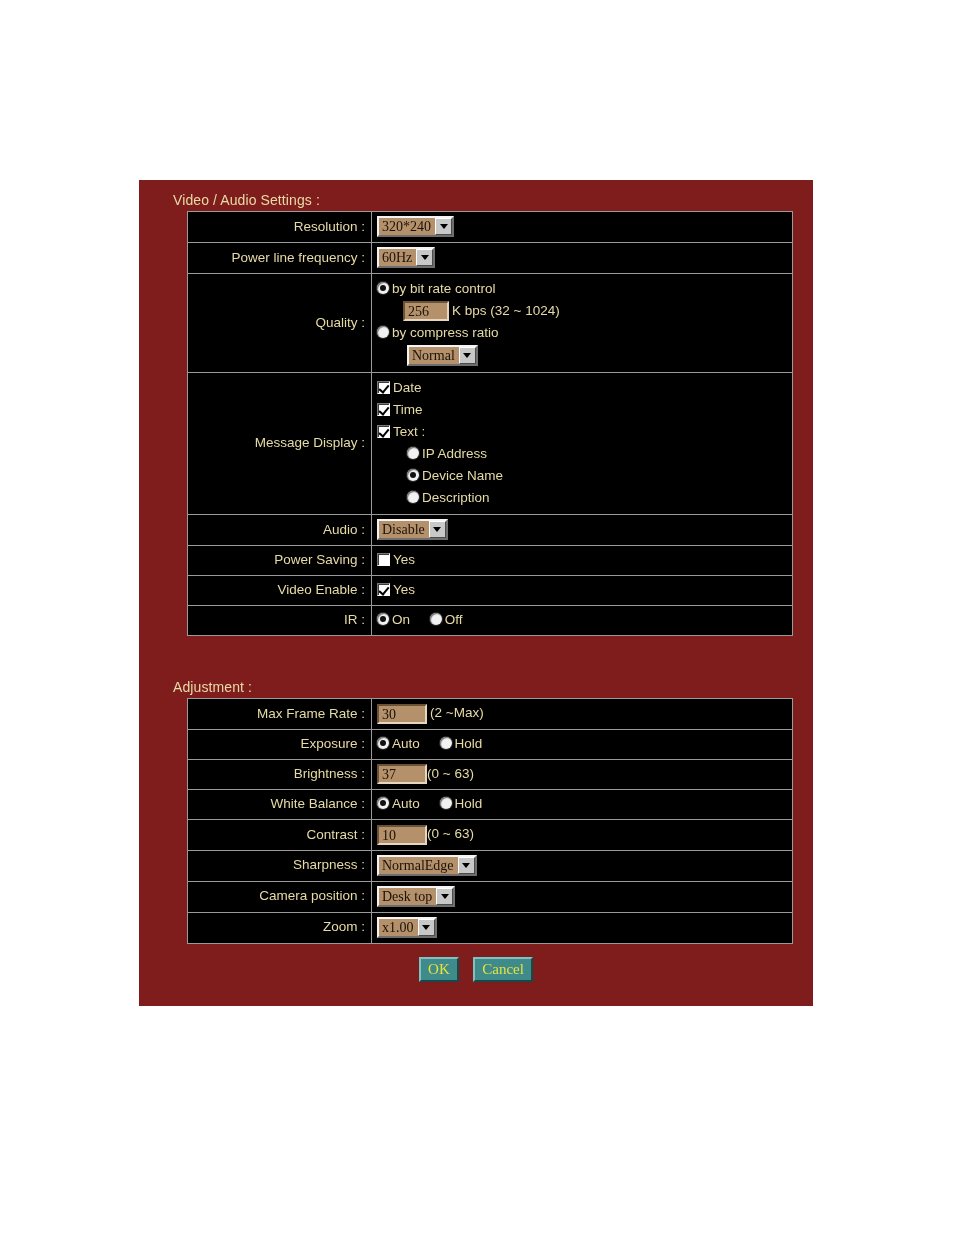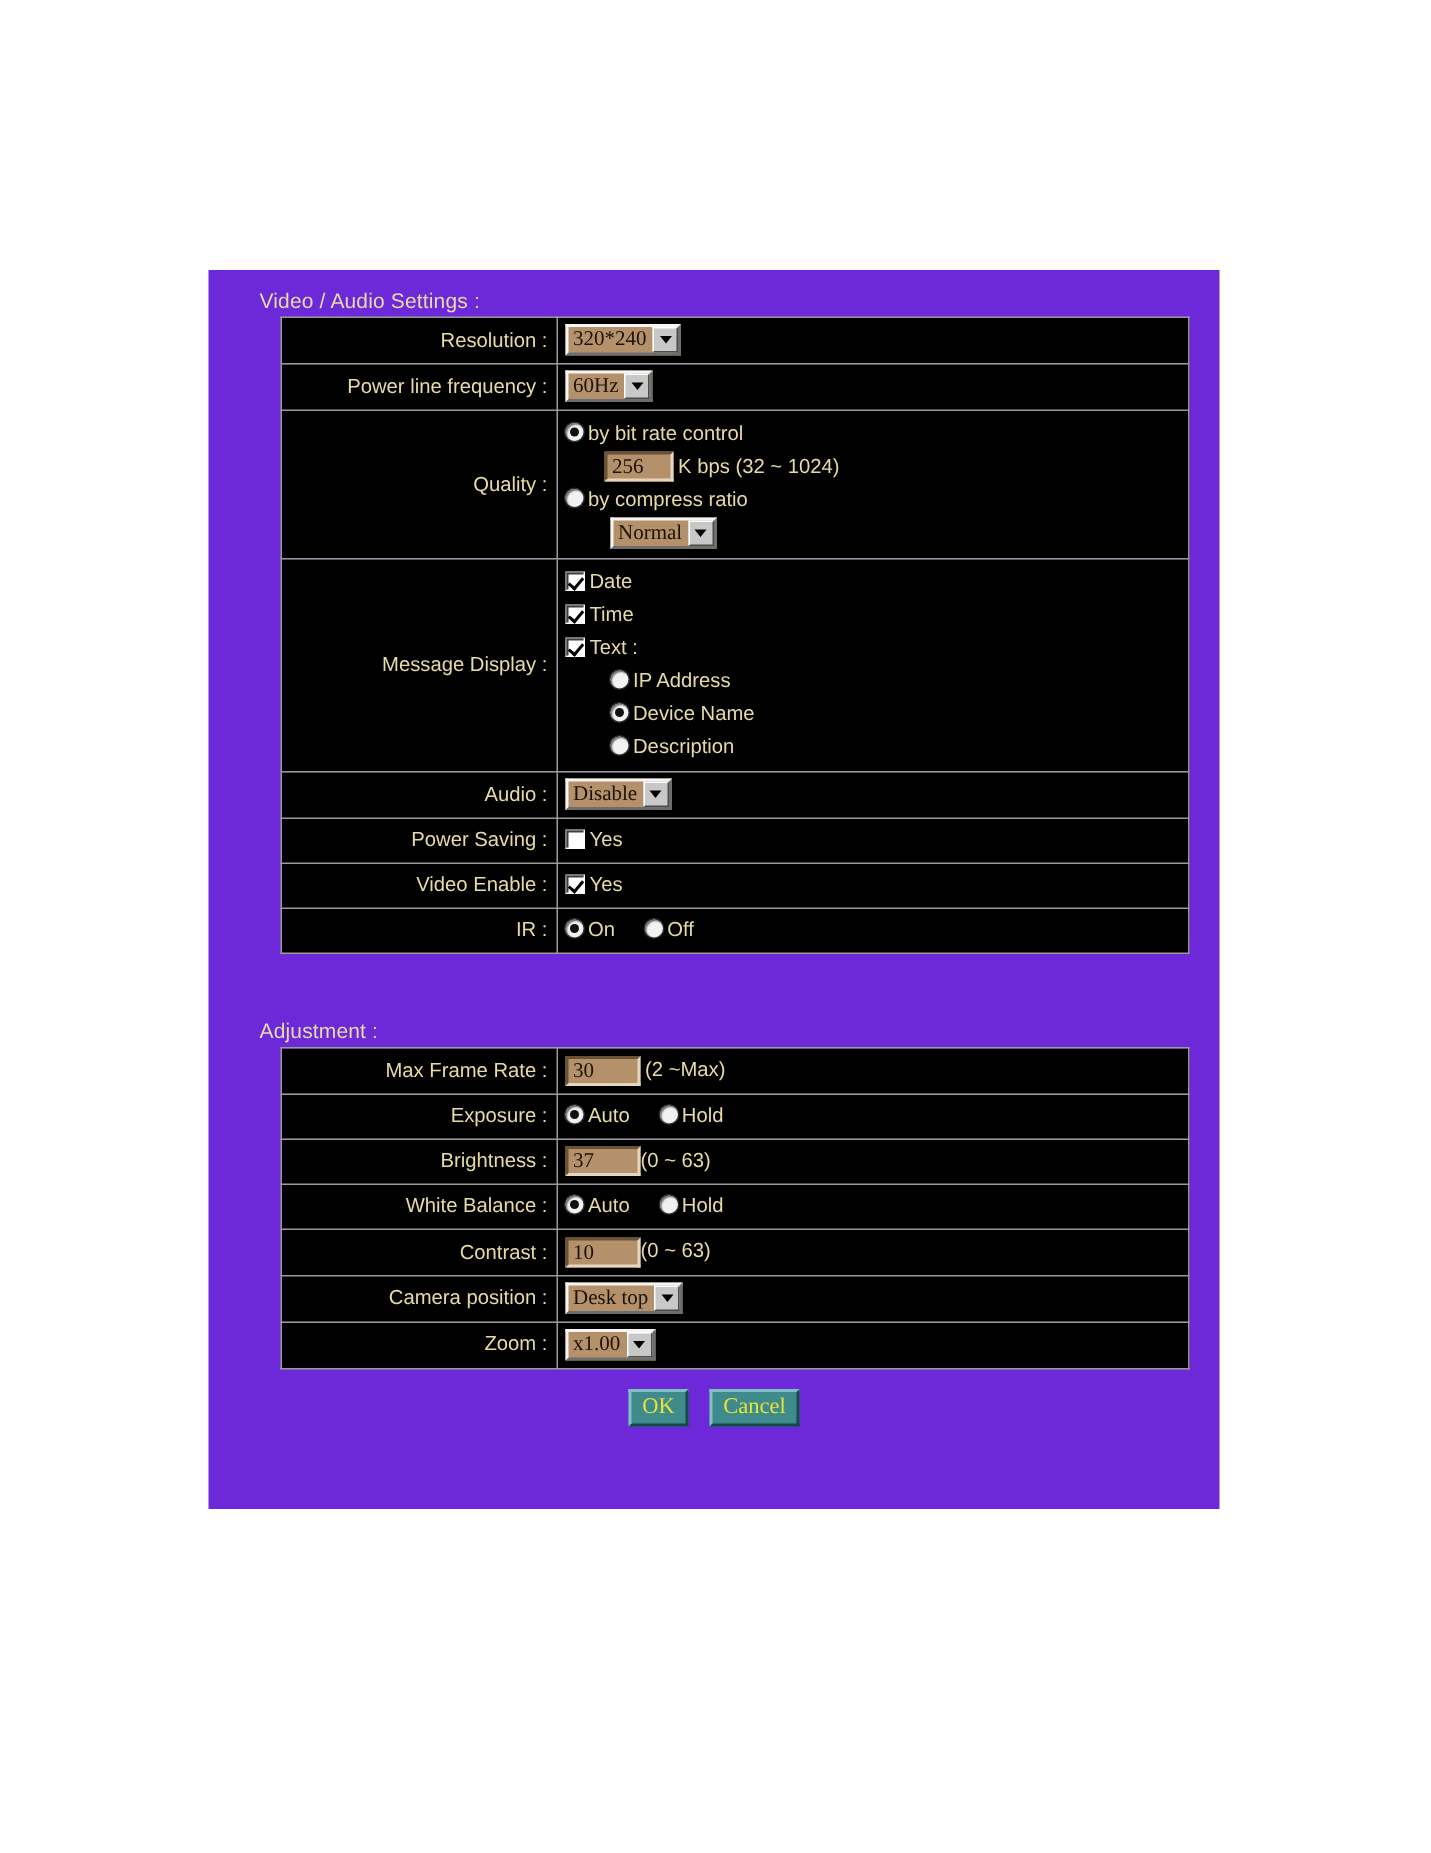--- a/index.html
+++ b/index.html
@@ -8,21 +8,21 @@
     width: 954px; height: 1235px;
     background: #ffffff;
     font-family: "Liberation Sans", sans-serif;
   }
   #root { position: relative; width: 954px; height: 1235px; overflow: hidden; }
 
   .panel {
     position: absolute;
     left: 139px; top: 180px;
     width: 674px; height: 826px;
-    background: #6d28d9;
+    background: #7f1d1d;
   }
 
   .section-title {
     color: #e6dba6;
     font-size: 14px;
     line-height: 16px;
     margin: 0 0 3px 34px;
     letter-spacing: .1px;
     white-space: nowrap;
   }
@@ -351,20 +351,31 @@
           </td>
         </tr>
 
         <tr>
           <td class="lbl">Contrast :</td>
           <td class="val">
             <span class="inp w-med">10</span><span>(0 ~ 63)</span>
           </td>
         </tr>
 
+        <tr>
+          <td class="lbl">Sharpness :</td>
+          <td class="val">
+            <span class="sel">
+              <span class="txt">NormalEdge</span>
+              <span class="arrow">
+                  <i></i>
+                </span>
+            </span>
+          </td>
+        </tr>
 
         <tr>
           <td class="lbl">Camera position :</td>
           <td class="val">
             <span class="sel">
               <span class="txt">Desk top</span>
               <span class="arrow">
                   <i></i>
                 </span>
             </span>

